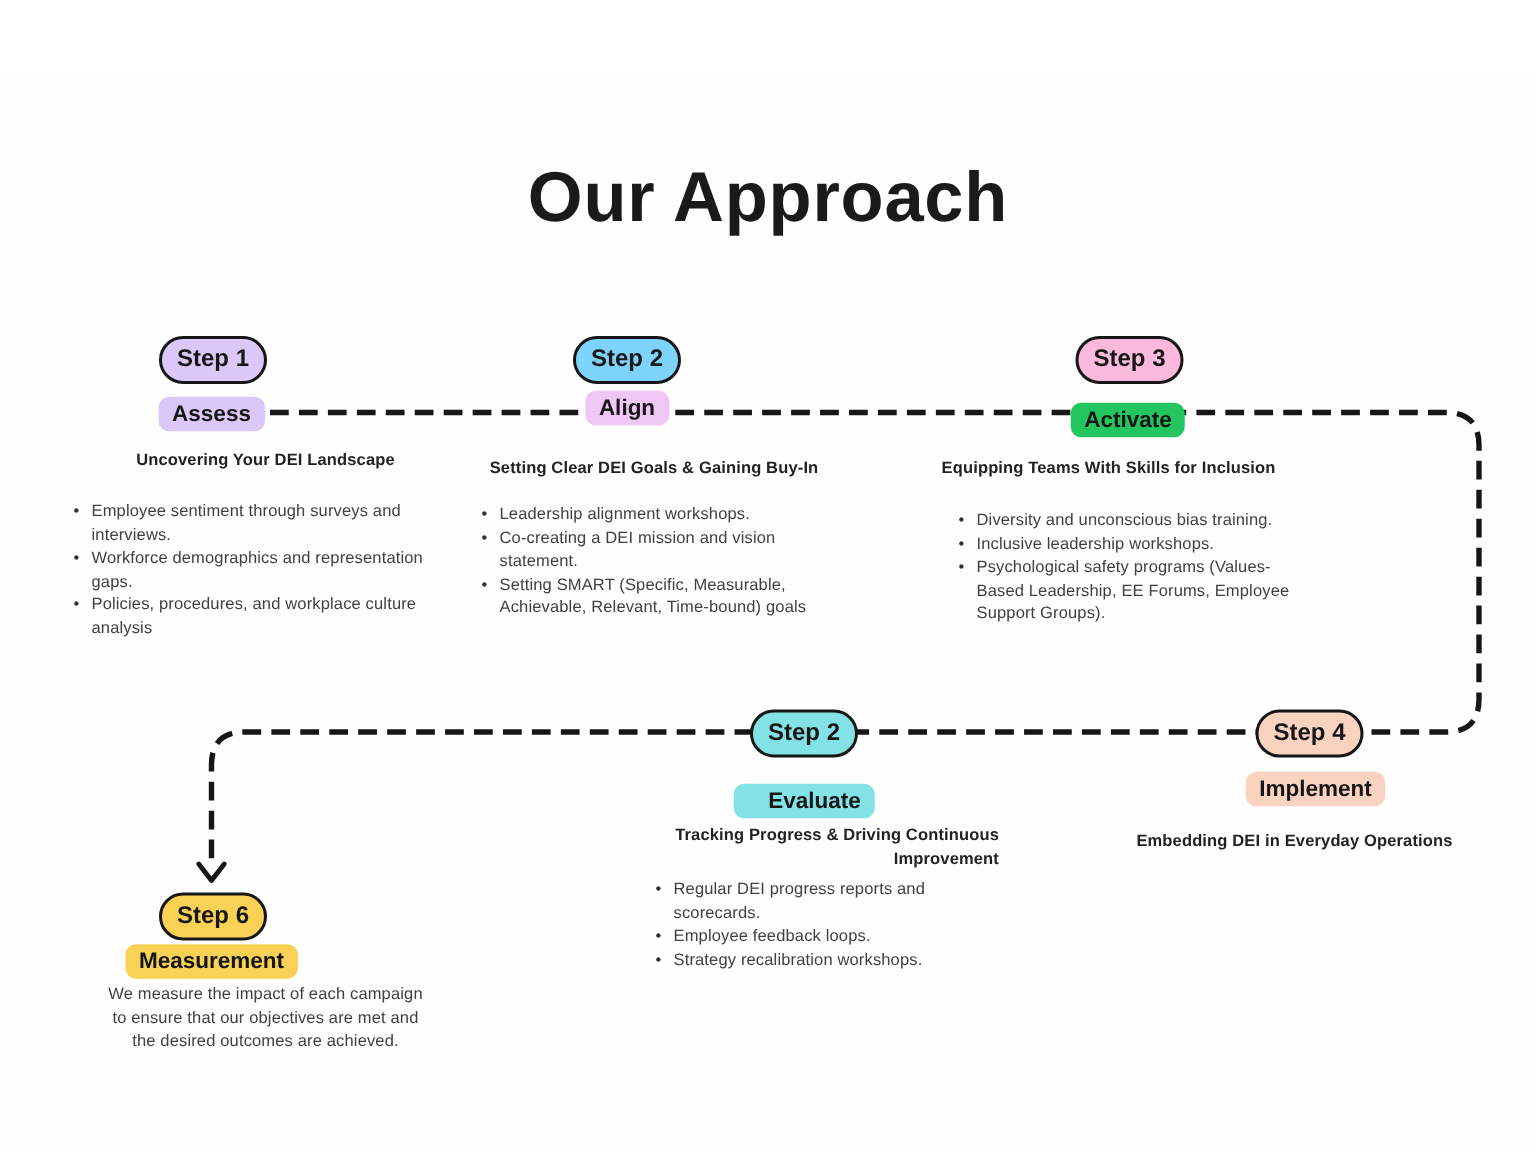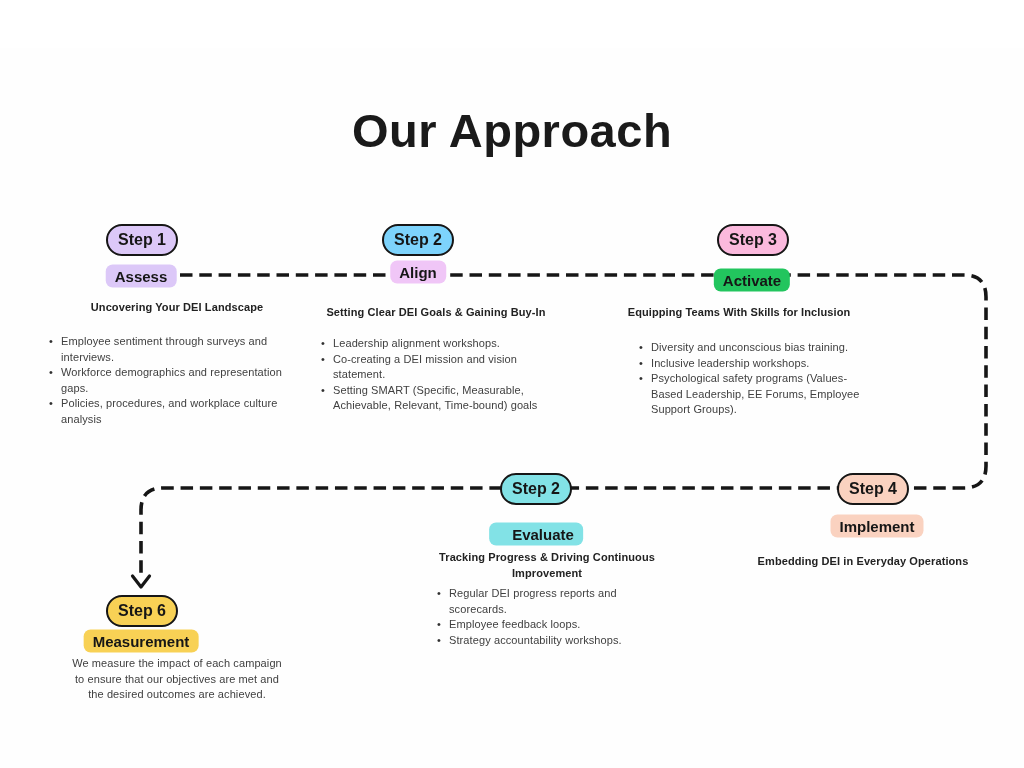--- a/index.html
+++ b/index.html
@@ -40,21 +40,21 @@
   .s6-tag{left:141px;top:593px;}
 
   .heading{
     position:absolute;transform:translateX(-50%);
     font-size:11px;font-weight:700;color:#222;
     text-align:center;white-space:nowrap;letter-spacing:.1px;
   }
   .s1-heading{left:177px;top:253px;}
   .s2-heading{left:436px;top:258px;}
   .s3-heading{left:739px;top:258px;}
-  .s5-heading{left:547px;top:501px;white-space:normal;width:238px;line-height:16px;}
+  .s5-heading{left:547px;top:501px;white-space:normal;width:238px;line-height:16px;text-align:right;}
   .s4-heading{left:863px;top:507px;}
 
   ul.bullets{
     position:absolute;list-style:none;margin:0;padding:0;
     font-size:11px;line-height:15.5px;color:#404040;letter-spacing:.1px;
   }
   ul.bullets li{position:relative;padding-left:13px;}
   ul.bullets li::before{content:"\2022";position:absolute;left:1px;top:0;color:#303030;}
   .s1-bullets{left:48px;top:286px;width:260px;}
   .s2-bullets{left:320px;top:288px;width:218px;}
@@ -106,21 +106,21 @@
     <li>Inclusive leadership workshops.</li>
     <li>Psychological safety programs (Values-Based Leadership, EE Forums, Employee Support Groups).</li>
   </ul>
 
   <div class="pill s5-pill" style="background: rgb(130, 226, 230);">Step 2</div>
   <div class="tag s5-tag" style="background: rgb(130, 226, 230); padding-left: 23px;">Evaluate</div>
   <div class="heading s5-heading">Tracking Progress &amp; Driving Continuous Improvement</div>
   <ul class="bullets s5-bullets">
     <li>Regular DEI progress reports and scorecards.</li>
     <li>Employee feedback loops.</li>
-    <li>Strategy accountability workshops.</li>
+    <li>Strategy recalibration workshops.</li>
   </ul>
 
   <div class="pill s4-pill" style="background: rgb(250, 210, 192);">Step 4</div>
   <div class="tag s4-tag" style="background: rgb(250, 210, 192);">Implement</div>
   <div class="heading s4-heading">Embedding DEI in Everyday Operations</div>
 
   <div class="pill s6-pill" style="background: rgb(248, 209, 85);">Step 6</div>
   <div class="tag s6-tag" style="background: rgb(248, 209, 85);">Measurement</div>
   <div class="s6-desc">We measure the impact of each campaign to ensure that our objectives are met and the desired outcomes are achieved.</div>
 

